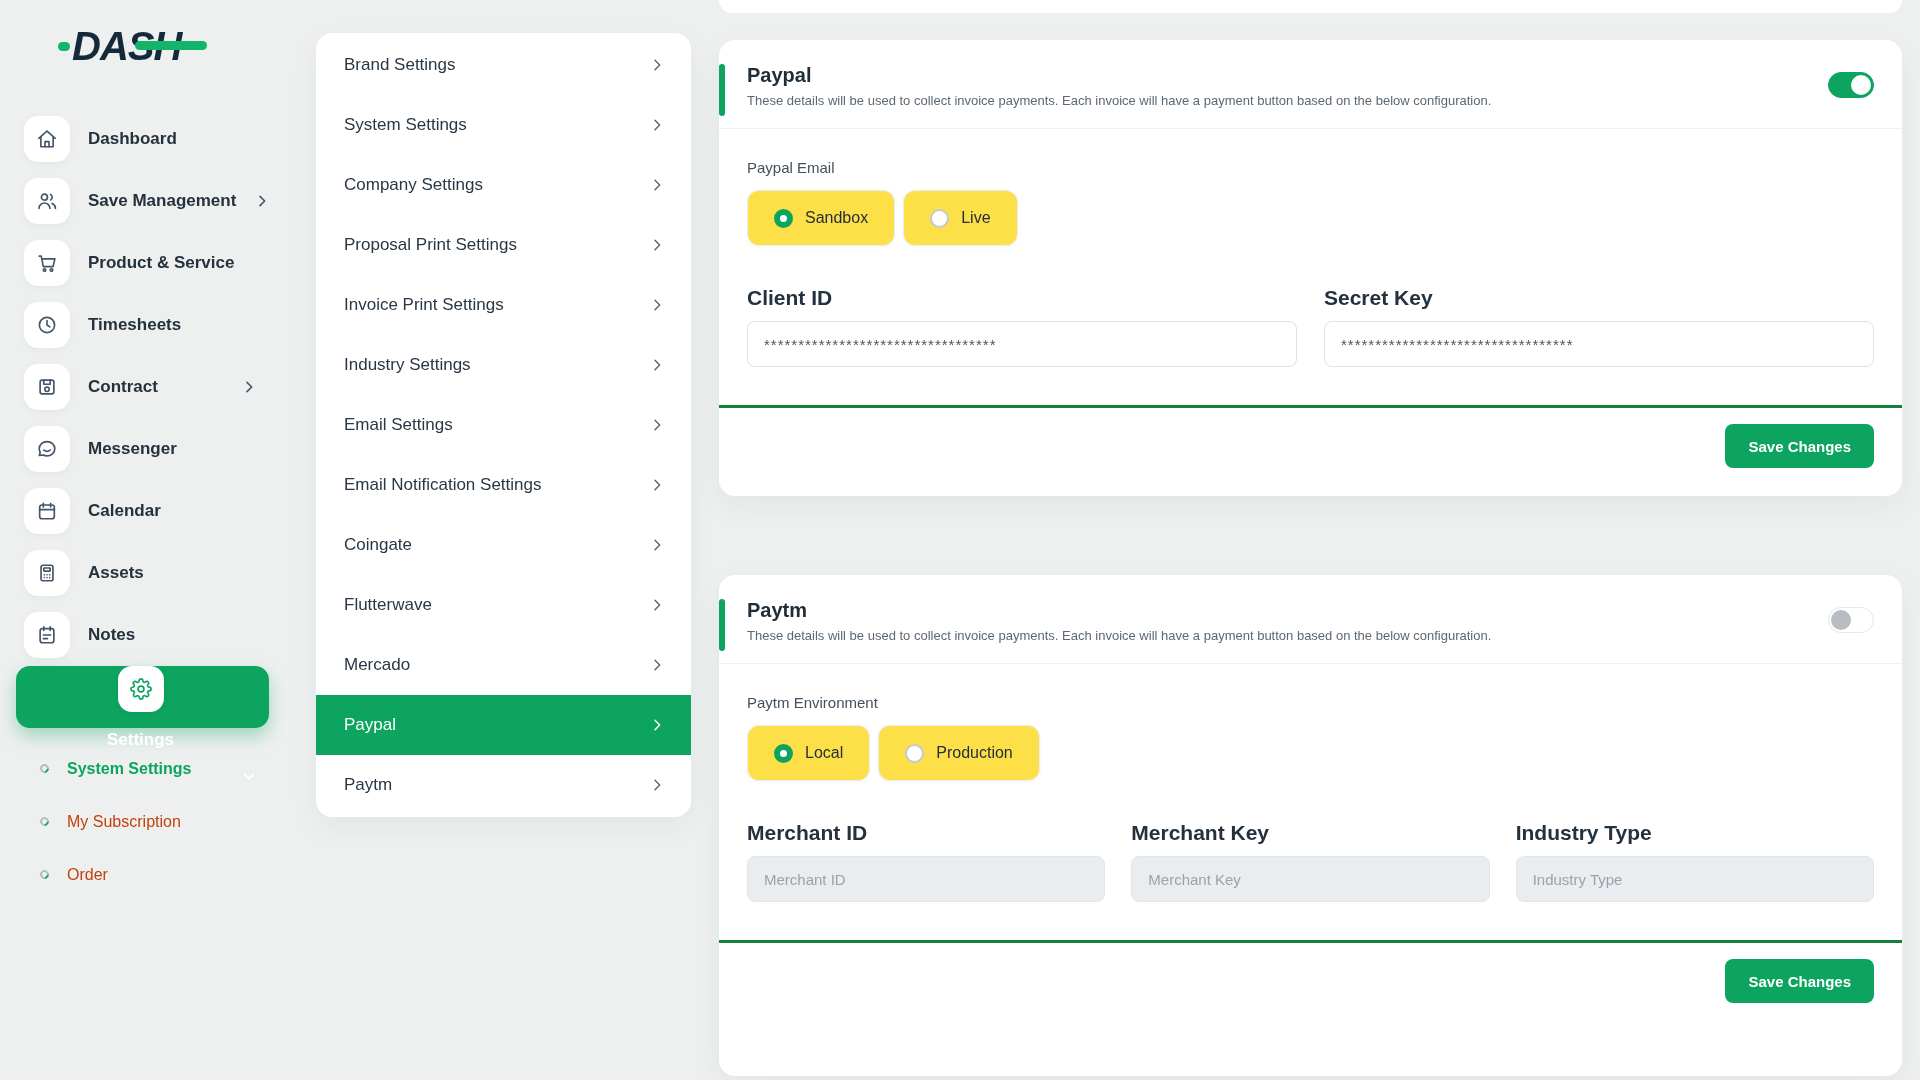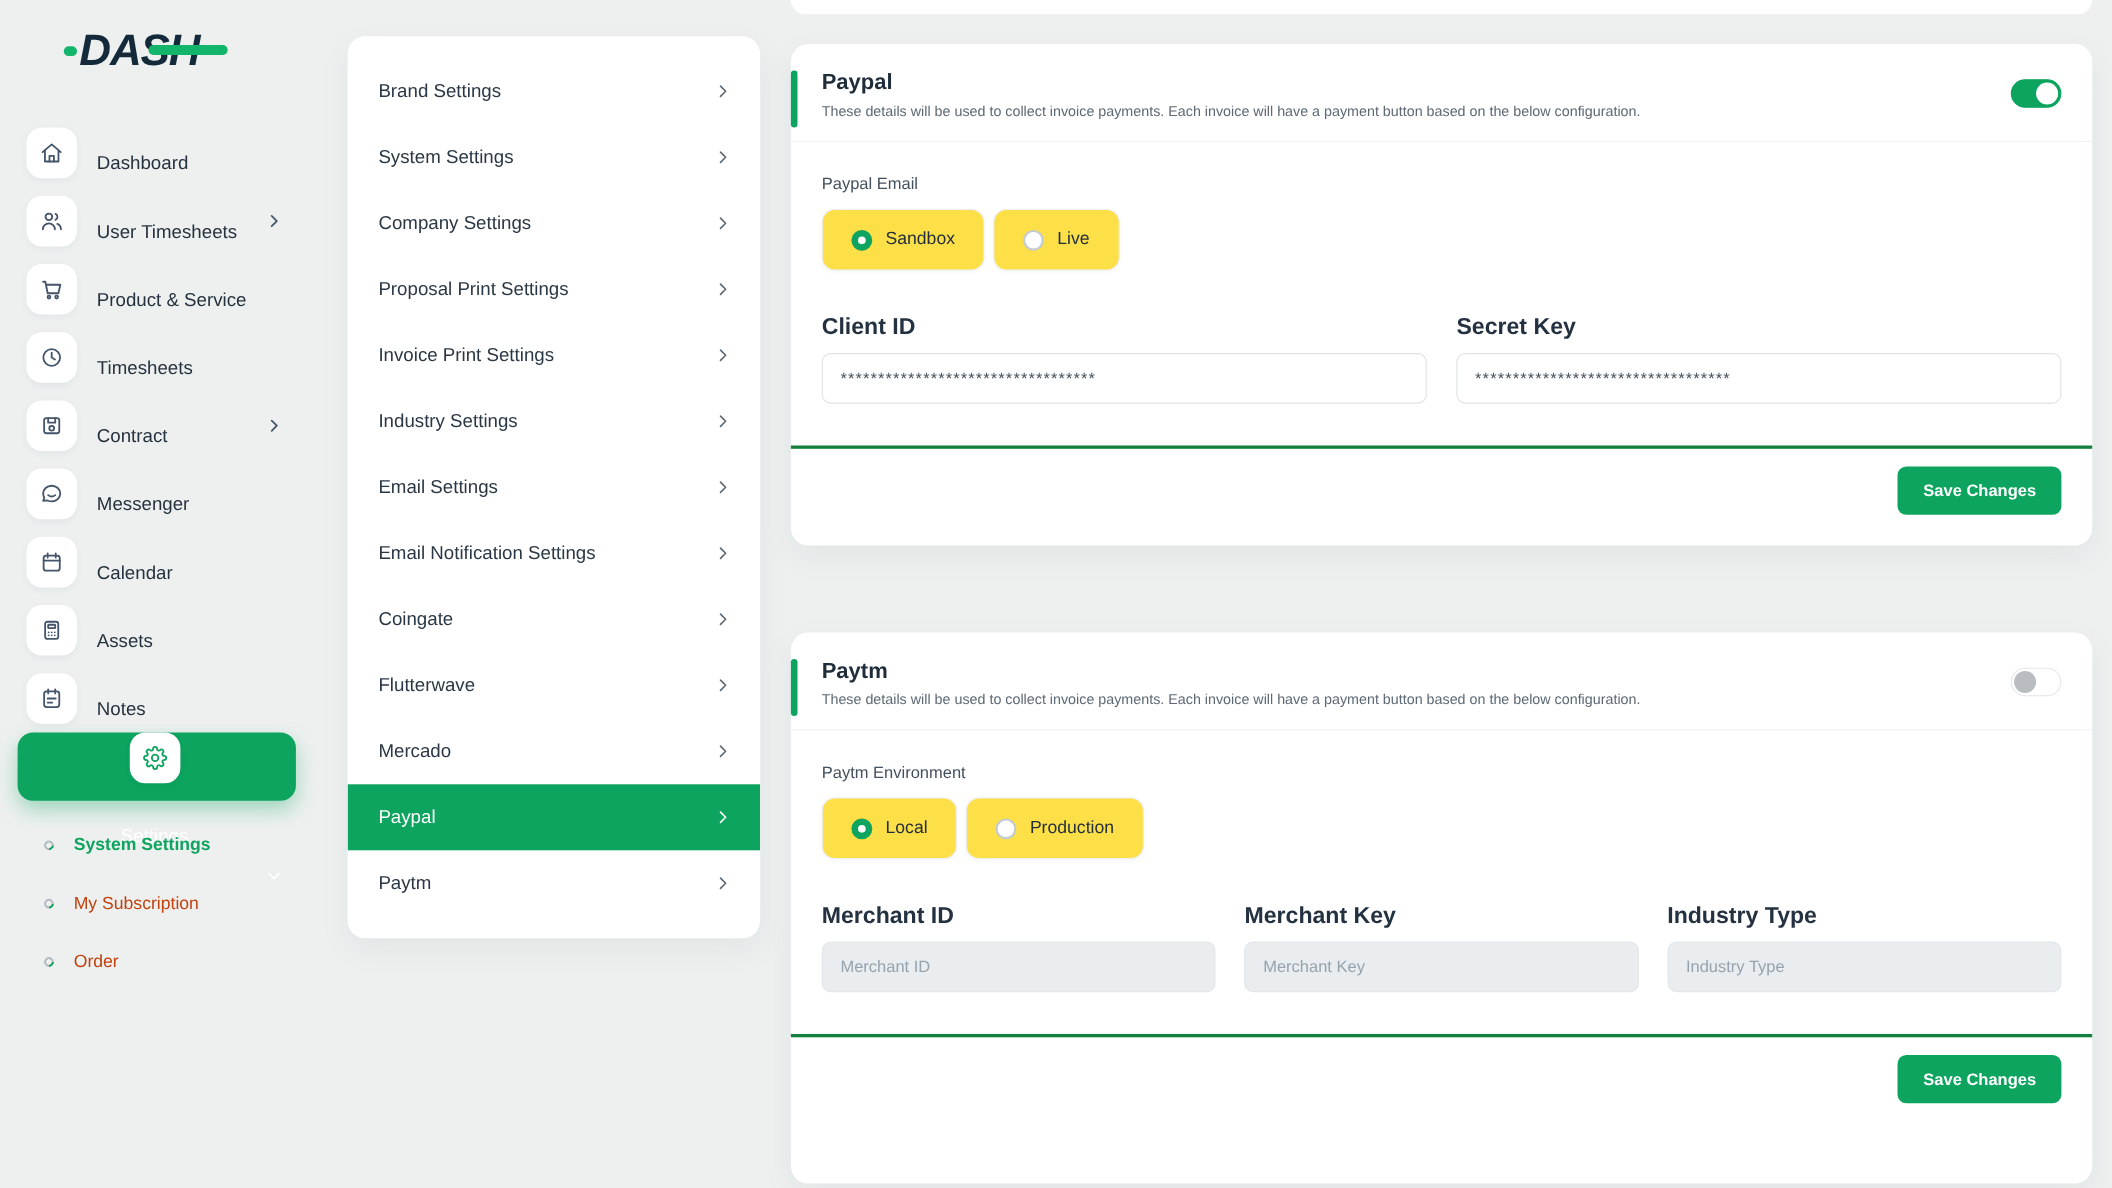--- a/index.html
+++ b/index.html
@@ -17,35 +17,35 @@
     font-size:40px; font-weight:900; letter-spacing:-1px; color:#14293a;
     font-style:italic; position:relative; line-height:1;
   }
   .logo-dot { position:absolute; left:-14px; top:16px; width:12px; height:9px; border-radius:5px; background:#13b56b; }
   .logo-bar { position:absolute; right:-26px; top:15px; width:72px; height:9px; border-radius:5px; background:#13b56b; }
   .side-menu { position:absolute; left:16px; top:108px; width:253px; }
   .side-item { display:flex; align-items:center; height:62px; gap:18px; padding:0 12px 0 8px; border-radius:14px; cursor:pointer; }
   .icon-box { width:46px; height:46px; background:#ffffff; border-radius:14px; display:flex; align-items:center; justify-content:center; box-shadow:0 2px 6px rgba(30,50,70,.05); flex:none; }
   .icon-box .ic { width:22px; height:22px; color:#44546a; display:flex; }
   .icon-box .ic svg { width:22px; height:22px; }
-  .side-label { font-size:17px; font-weight:400; color:#25313e; white-space:nowrap;margin-top:20px; }
+  .side-label { font-size:17px; font-weight:700; color:#25313e; white-space:nowrap; }
   .chev { display:none; margin-left:auto; color:#44546a; }
   .chev svg { width:16px; height:16px; }
   .chev.show { display:flex; }
   .side-item.active { background:#0ca45e; box-shadow:0 8px 18px rgba(12,164,94,.35);flex-direction:column; }
   .side-item.active .side-label { color:#ffffff; }
   .side-item.active .icon-box .ic { color:#0ca45e; }
   .side-item.active .chev { color:#ffffff; }
   .side-sub { position:absolute; left:40px; top:742px; width:230px; }
   .sub-item { display:flex; align-items:center; gap:18px; height:53px; cursor:pointer; }
   .bullet { width:9px; height:9px; border-radius:50%; border:2px solid #b4bcc3; border-bottom-color:#0ca45e; transform:rotate(-45deg); flex:none; }
   .sub-label { font-size:16px; font-weight:500; color:#c2410c; }
   .sub-item.active .sub-label { color:#0ca45e; font-weight:700; }
   
-  .settings-panel { position:absolute; left:316px; top:33px; width:375px; background:#ffffff; border-radius:16px; box-shadow:0 10px 30px rgba(27,46,60,.05); overflow:hidden; padding:20px 0; }
+  .settings-panel { position:absolute; left:316px; top:33px; width:375px; background:#ffffff; border-radius:16px; box-shadow:0 10px 30px rgba(27,46,60,.05); overflow:hidden; padding:2px 0; }
   .sp-item { height:60px; display:flex; align-items:center; padding:0 26px 0 28px; cursor:pointer; }
   .sp-label { font-size:17px; font-weight:500; color:#2a3744; }
   .sp-item .chev { display:flex; color:#5a6774; }
   .sp-item.active { background:#0ca45e; }
   .sp-item.active .sp-label { color:#ffffff; }
   .sp-item.active .chev { color:#ffffff; }
   
   .main { position:absolute; left:719px; top:0; width:1183px; height:1080px; }
   .top-strip { position:absolute; left:0; top:0; width:1183px; height:13px; background:#ffffff; border-radius:0 0 16px 16px; }
   .card { position:absolute; left:0; width:1183px; background:#ffffff; border-radius:16px; box-shadow:0 10px 30px rgba(27,46,60,.05); }
@@ -105,21 +105,21 @@
         <span class="icon-box">
           <span class="ic">
             <svg viewBox="0 0 24 24" fill="none" stroke="currentColor" stroke-width="1.8" stroke-linecap="round" stroke-linejoin="round">
               <circle cx="9.2" cy="7.8" r="3.3"></circle>
               <path d="M3.2 20.2c0-3.3 2.7-6 6-6s6 2.7 6 6"></path>
               <path d="M15.8 4.8a3.3 3.3 0 0 1 0 6"></path>
               <path d="M17.6 14.7c2.1.9 3.6 3 3.6 5.5"></path>
             </svg>
           </span>
         </span>
-        <span class="side-label">User Timesheets</span>
+        <span class="side-label">Save Management</span>
         <span class="chev show">
           <svg viewBox="0 0 24 24" fill="none" stroke="currentColor" stroke-width="2.4" stroke-linecap="round" stroke-linejoin="round">
             <path d="M9 5l7 7-7 7"></path>
           </svg>
         </span>
 
       </div>
       <div class="side-item">
         <span class="icon-box">
           <span class="ic">

